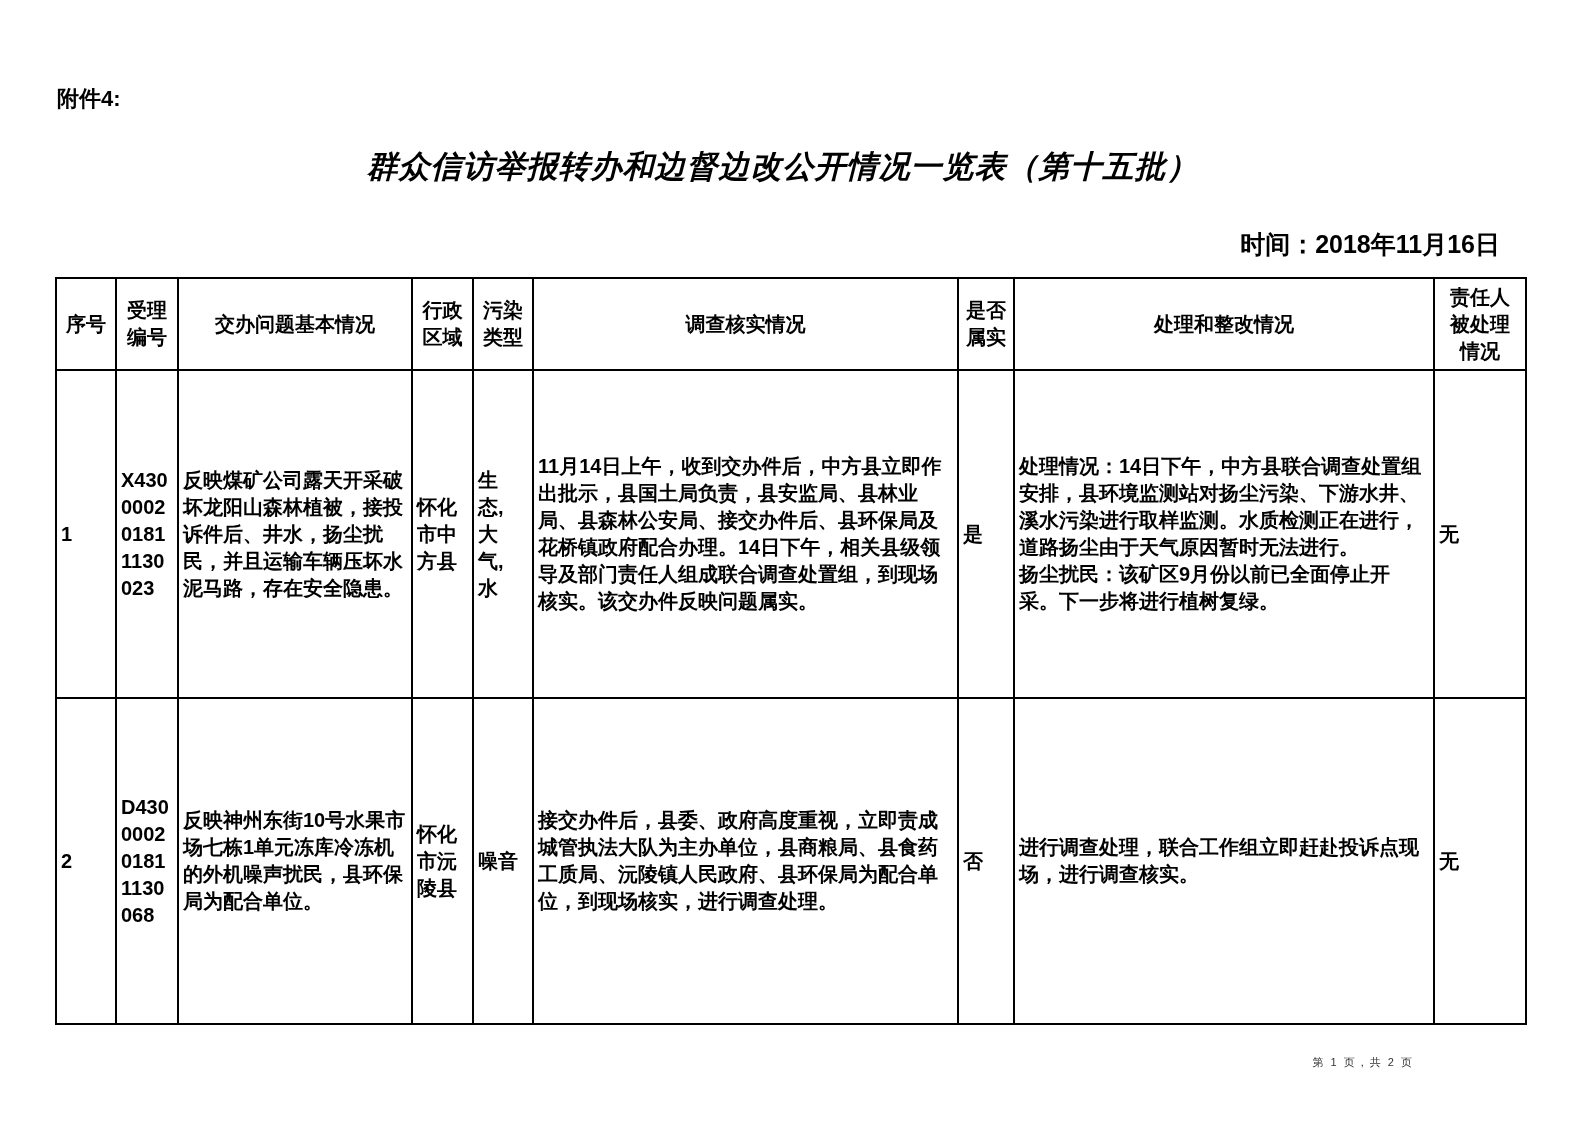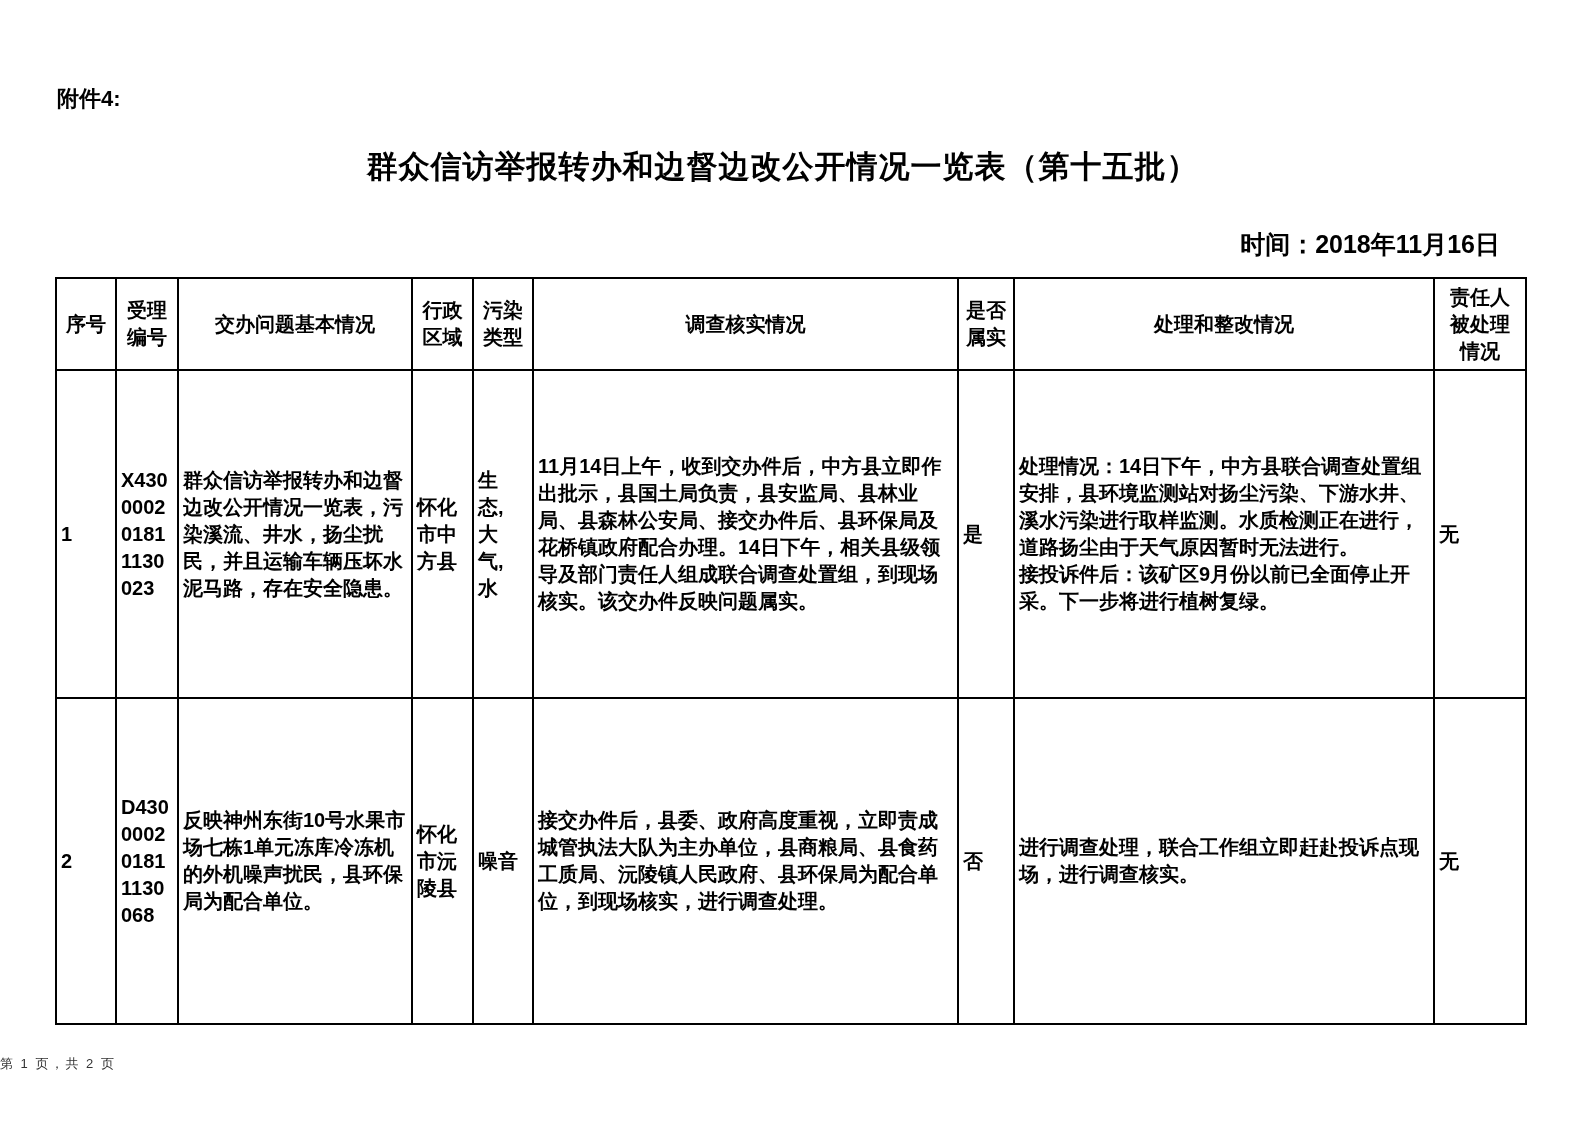--- a/index.html
+++ b/index.html
@@ -23,20 +23,21 @@
     font-weight: 700;
   }
   .doc-title {
     position: absolute;
     left: 0; top: 146px;
     width: 1565px;
     text-align: center;
     font-size: 31px;
     font-weight: 900;
     letter-spacing: 1px;
+    font-style: italic;
   }
   .doc-date {
     position: absolute;
     right: 87px; top: 228px;
     font-size: 25px;
     font-weight: 700;
   }
   table.report {
     position: absolute;
     left: 55px; top: 277px;
@@ -68,22 +69,22 @@
   td.cell-text {
     text-align: left;
     padding: 2px 9px;
   }
   td.cell-text .para { margin: 0; }
   .bold-label { font-weight: 900; }
   .page-footer {
     position: absolute;
     left: 0; top: 1055px;
     width: 1414px;
-    text-align: left;
-    font-size: 13px;
+    text-align: right;
+    font-size: 11px;
     font-weight: 400;
     letter-spacing: 2px;
     color: #333333;
   }
 </style>
 </head>
 <body>
 
 <div class="page">
 
@@ -124,34 +125,34 @@
 情况</th>
       </tr>
 
       <tr class="data-row-1">
         <td class="cell-center">1</td>
         <td class="cell-center">X430
 0002
 0181
 1130
 023</td>
-        <td class="cell-text">群众信访举报转办和边督边改公开情况一览表，污染溪流、井水，扬尘扰民，并且运输车辆压坏水泥马路，存在安全隐患。</td>
+        <td class="cell-text">反映煤矿公司露天开采破坏龙阳山森林植被，接投诉件后、井水，扬尘扰民，并且运输车辆压坏水泥马路，存在安全隐患。</td>
         <td class="cell-center">怀化
 市中
 方县</td>
         <td class="cell-center">生
 态,
 大
 气,
 水</td>
         <td class="cell-text">11月14日上午，收到交办件后，中方县立即作出批示，县国土局负责，县安监局、县林业局、县森林公安局、接交办件后、县环保局及花桥镇政府配合办理。14日下午，相关县级领导及部门责任人组成联合调查处置组，到现场核实。该交办件反映问题属实。</td>
         <td class="cell-center">是</td>
         <td class="cell-text">
           <div class="para"><span class="bold-label">处理情况：</span><span>14日下午，中方县联合调查处置组安排，县环境监测站对扬尘污染、下游水井、溪水污染进行取样监测。水质检测正在进行，道路扬尘由于天气原因暂时无法进行。</span></div>
-          <div class="para"><span class="bold-label">接投诉件后：</span><span>该矿区9月份以前已全面停止开采。下一步将进行植树复绿。</span></div>
+          <div class="para"><span class="bold-label">扬尘扰民：</span><span>该矿区9月份以前已全面停止开采。下一步将进行植树复绿。</span></div>
         </td>
         <td class="cell-center">无</td>
       </tr>
 
       <tr class="data-row-2">
         <td class="cell-center">2</td>
         <td class="cell-center">D430
 0002
 0181
 1130

